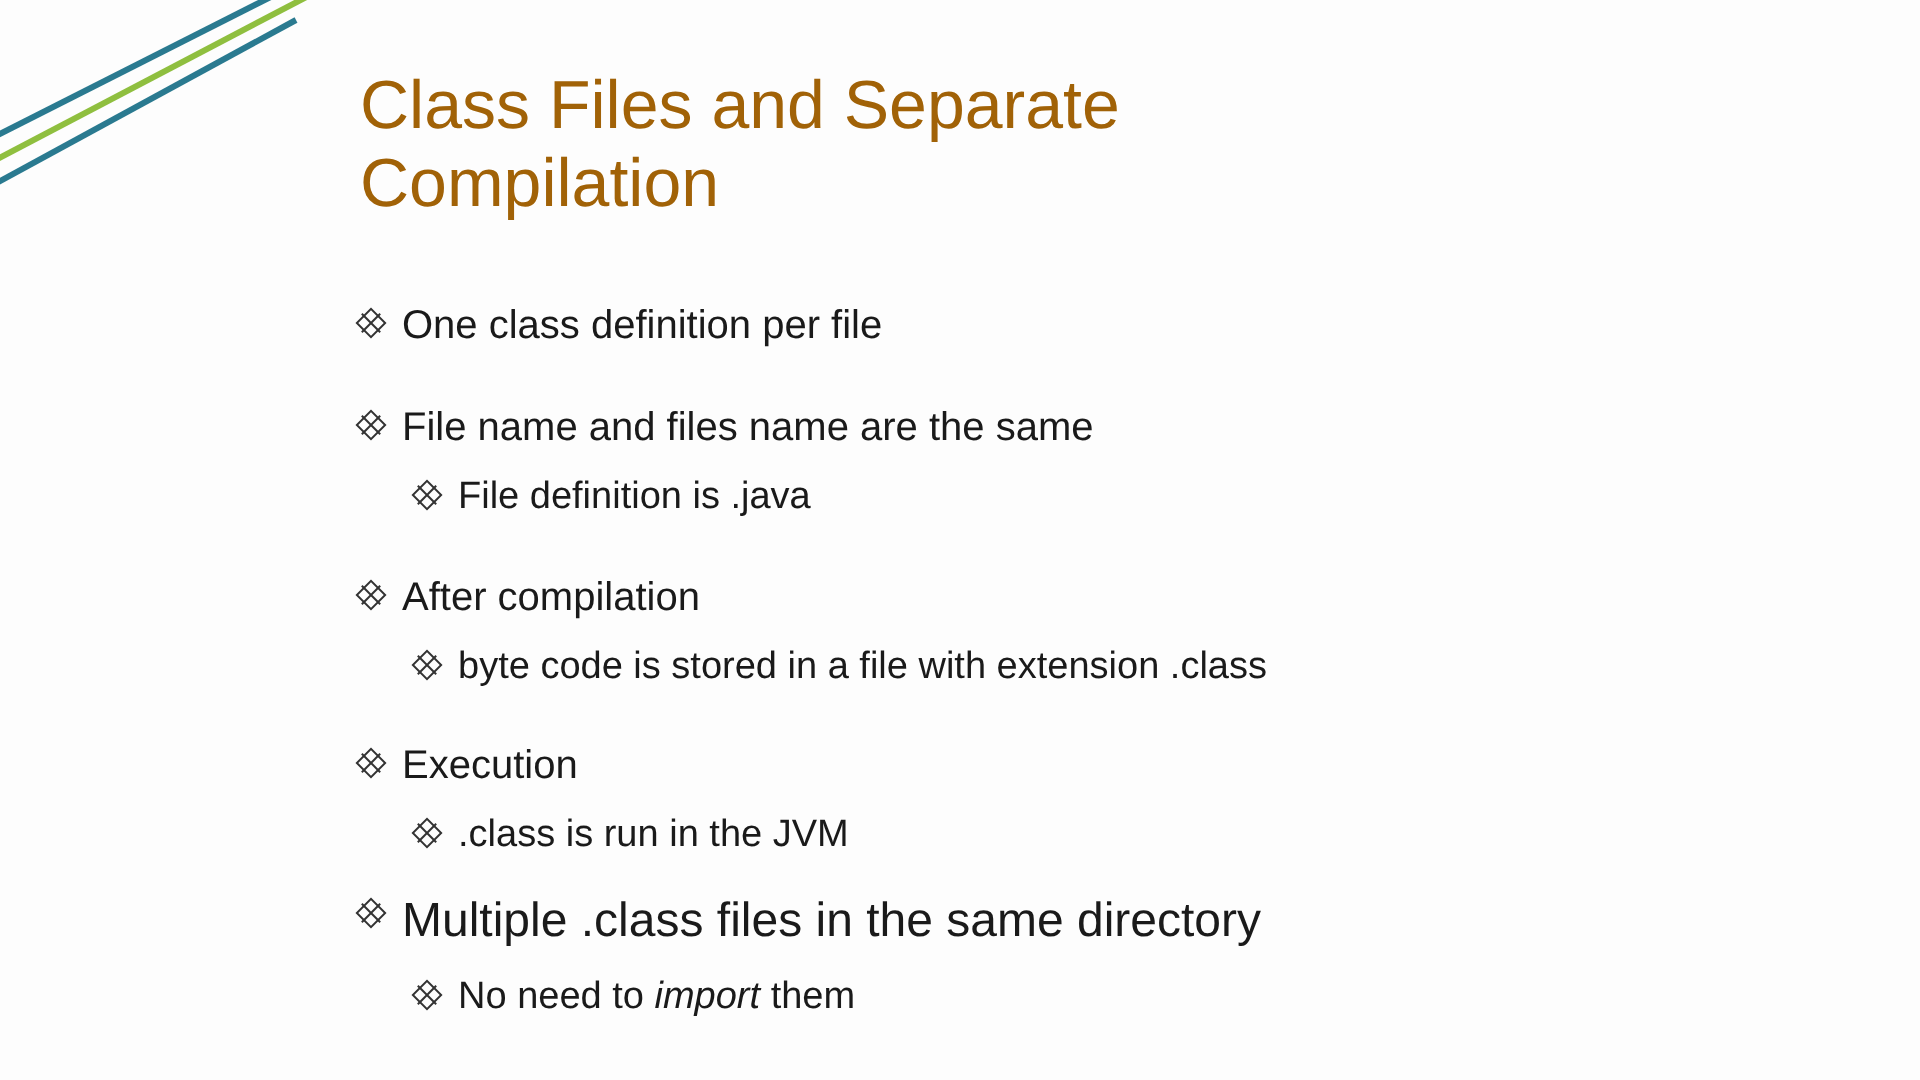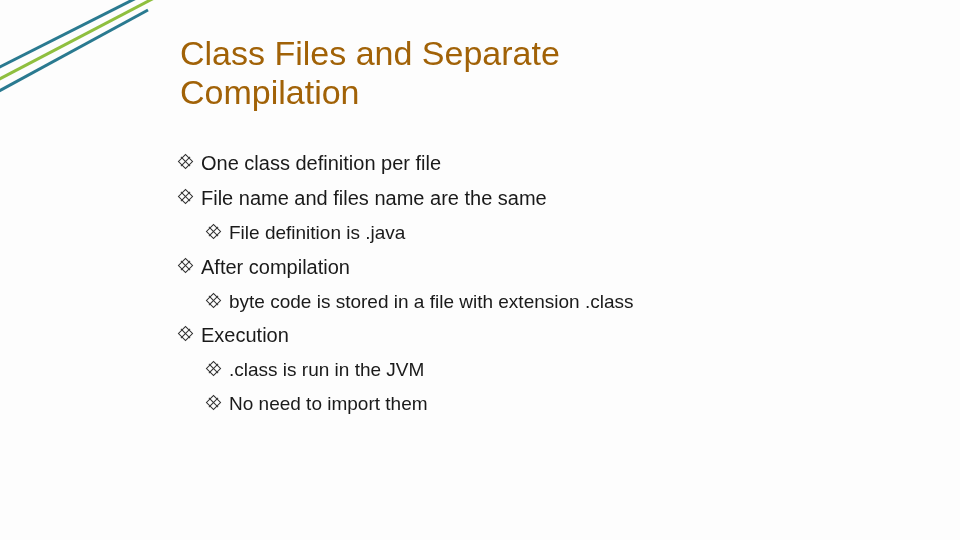--- a/index.html
+++ b/index.html
@@ -24,21 +24,21 @@
     color:#a16207; 
     font-weight:400;
     margin-bottom:38px;
     max-width:440px;
   }
   .bullet{
     display:flex;
     align-items:flex-start;
     margin-bottom:8px;
   }
-  .lvl1{font-size:20px;margin-left:0;margin-top:8px}
+  .lvl1{font-size:20px;margin-left:0;margin-top:24px}
   .lvl2{font-size:19px;margin-left:28px;margin-top:4px}
   .lvl1b{font-size:24px;margin-left:0;margin-top:14px}
   .lvl2b{font-size:19px;margin-left:28px;margin-top:6px}
   .dia{
     display:inline-block;
     width:9px;height:9px;
     border:1px solid #333;
     transform:rotate(45deg);
     margin-right:10px;
     margin-top:6px;
@@ -53,21 +53,21 @@
     transform:rotate(0deg);
     display:none;
   }
   .dia .cross1,.dia .cross2{
     position:absolute;background:#333;
   }
   .dia .cross1{left:-2px;right:-2px;top:50%;height:1px;margin-top:-0.5px}
   .dia .cross2{top:-2px;bottom:-2px;left:50%;width:1px;margin-left:-0.5px}
   .txt{flex:1;line-height:1.35}
   .mono{font-family:Liberation Sans, sans-serif}
-  .ital{}
+  .ital{font-style:italic}
 </style>
 </head>
 <body>
 
 <svg class="deco" viewBox="0 0 220 120">
   <line x1="-10" y1="72" x2="168" y2="-18" stroke="#2a7a90"></line>
   <line x1="-10" y1="84" x2="158" y2="-4" stroke="#8fbf3f"></line>
   <line x1="-10" y1="96" x2="148" y2="10" stroke="#2a7a90"></line>
 </svg>
 
@@ -127,20 +127,29 @@
   <div class="bullet lvl2">
     <span class="dia">
         <span class="cross1"></span>
         <span class="cross2"></span>
       </span>
     <span class="txt">
       <span class="mono">.class</span><span> is run in the JVM</span>
     </span>
   </div>
 
+  <div class="bullet lvl1b">
+    <span class="dia">
+        <span class="cross1"></span>
+        <span class="cross2"></span>
+      </span>
+    <span class="txt">
+      <span>Multiple </span><span class="mono">.class</span><span> files in the same directory</span>
+    </span>
+  </div>
   <div class="bullet lvl2b">
     <span class="dia">
         <span class="cross1"></span>
         <span class="cross2"></span>
       </span>
     <span class="txt">
       <span>No need to </span><span class="ital">import</span><span> them</span>
     </span>
   </div>
 

